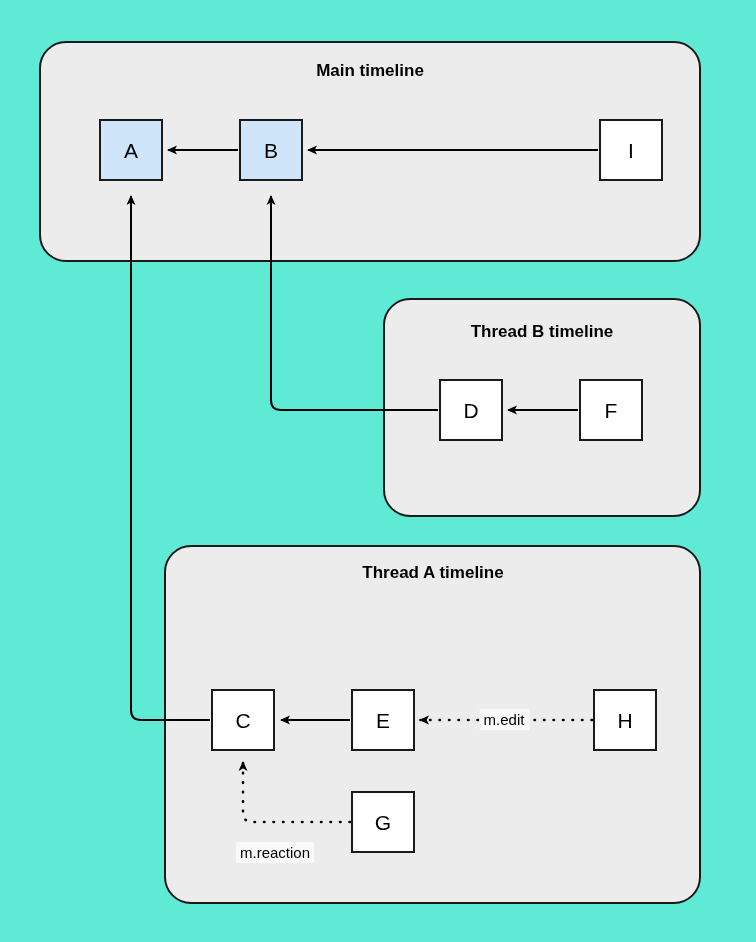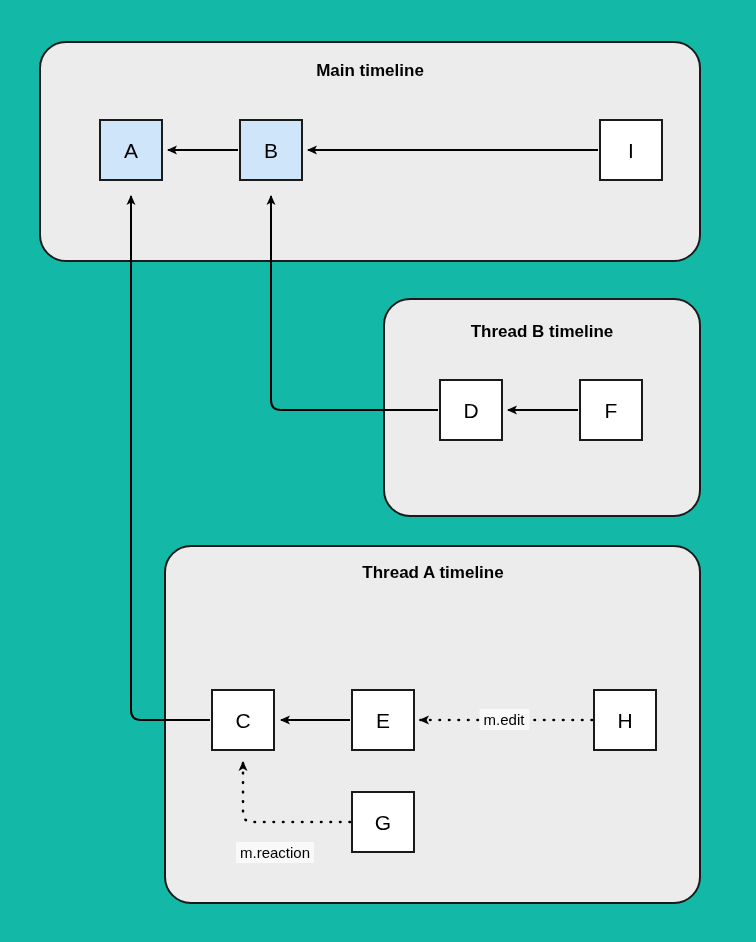--- a/index.html
+++ b/index.html
@@ -40,21 +40,21 @@
   .edge-label {
     font-size: 15px;
     fill: #000000;
     text-anchor: middle;
     font-family: "Liberation Sans", sans-serif;
   }
 </style>
 </head>
 <body>
 
-<div id="canvas" style="background: #14b8a6;">
+<div id="canvas" style="background: #5eead4;">
   <svg class="layer" viewBox="0 0 756 942">
     <defs>
       <marker id="arrow-solid" markerWidth="11" markerHeight="11" refX="9" refY="5.5" orient="auto" markerUnits="userSpaceOnUse">
         <path d="M 0 1 L 10 5.5 L 0 10 L 2.4 5.5 Z" fill="#000000"></path>
       </marker>
       <marker id="arrow-dotted" markerWidth="11" markerHeight="11" refX="9" refY="5.5" orient="auto" markerUnits="userSpaceOnUse">
         <path d="M 0 1 L 10 5.5 L 0 10 L 2.4 5.5 Z" fill="#000000"></path>
       </marker>
     </defs>
 

